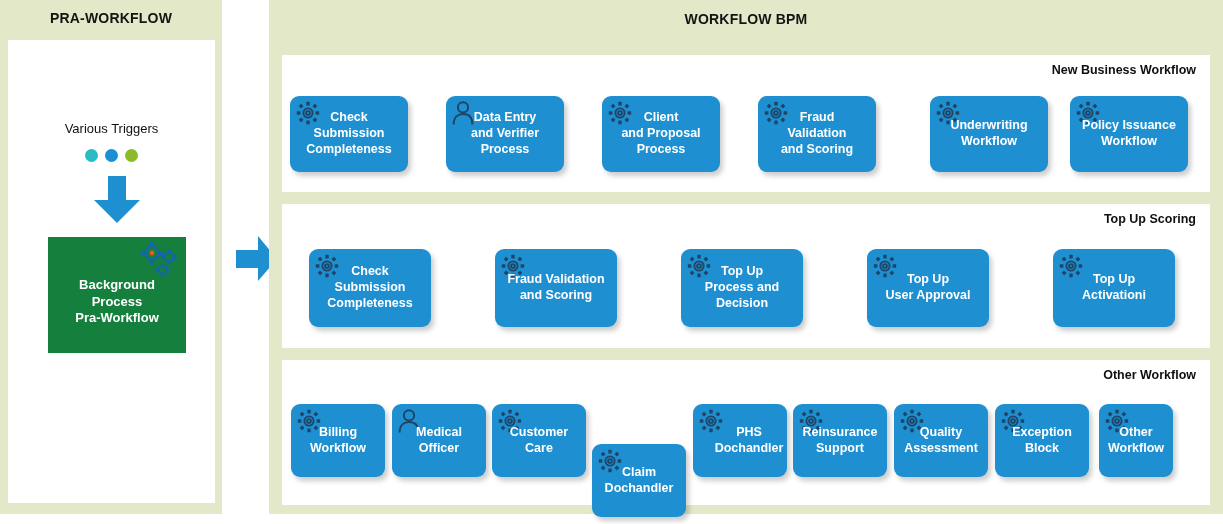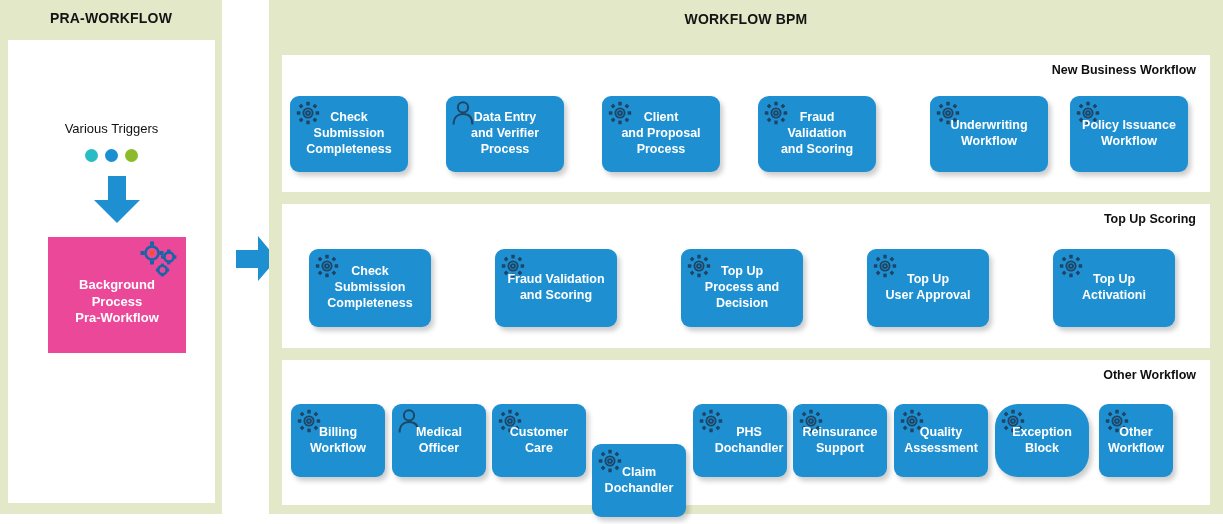--- a/index.html
+++ b/index.html
@@ -89,21 +89,21 @@
     width: 50px;
     height: 48px;
   }
 
   #bg-process {
     position: absolute;
     left: 40px;
     top: 197px;
     width: 138px;
     height: 116px;
-    background: #ec4899;
+    background: #15803d;
     display: flex;
     align-items: center;
     justify-content: center;
   }
   #bg-process-label {
     font-size: 13px;
     font-weight: bold;
     color: #ffffff;
     text-align: center;
     line-height: 1.28;
@@ -273,21 +273,21 @@
               <rect x="1.8" y="11.3" width="3.6" height="3.4" rx="0.5"></rect>
               <rect x="20.6" y="11.3" width="3.6" height="3.4" rx="0.5"></rect>
               <rect x="4.4" y="4.4" width="3.4" height="3.4" rx="0.5" transform="rotate(-45 6.1 6.1)"></rect>
               <rect x="18.2" y="18.2" width="3.4" height="3.4" rx="0.5" transform="rotate(-45 19.9 19.9)"></rect>
               <rect x="18.2" y="4.4" width="3.4" height="3.4" rx="0.5" transform="rotate(45 19.9 6.1)"></rect>
               <rect x="4.4" y="18.2" width="3.4" height="3.4" rx="0.5" transform="rotate(45 6.1 19.9)"></rect>
             </g>
           </svg></span>
         <span class="plabel">Client<br>and Proposal<br>Process</span>
       </div>
-      <div class="pcard" style="left: 758px; top: 96px; width: 118px; height: 76px; border-radius: 11px;">
+      <div class="pcard" style="left: 758px; top: 96px; width: 118px; height: 76px;">
         <span class="picon"><svg viewBox="0 0 26 26" width="26" height="26">
             <g fill="none" stroke="#1f3f5c" stroke-width="1.9">
               <circle cx="13" cy="13" r="4.6"></circle>
               <circle cx="13" cy="13" r="1.9"></circle>
             </g>
             <g fill="#1f3f5c">
               <rect x="11.3" y="1.8" width="3.4" height="3.6" rx="0.5"></rect>
               <rect x="11.3" y="20.6" width="3.4" height="3.6" rx="0.5"></rect>
               <rect x="1.8" y="11.3" width="3.6" height="3.4" rx="0.5"></rect>
               <rect x="20.6" y="11.3" width="3.6" height="3.4" rx="0.5"></rect>
@@ -546,21 +546,21 @@
               <rect x="1.8" y="11.3" width="3.6" height="3.4" rx="0.5"></rect>
               <rect x="20.6" y="11.3" width="3.6" height="3.4" rx="0.5"></rect>
               <rect x="4.4" y="4.4" width="3.4" height="3.4" rx="0.5" transform="rotate(-45 6.1 6.1)"></rect>
               <rect x="18.2" y="18.2" width="3.4" height="3.4" rx="0.5" transform="rotate(-45 19.9 19.9)"></rect>
               <rect x="18.2" y="4.4" width="3.4" height="3.4" rx="0.5" transform="rotate(45 19.9 6.1)"></rect>
               <rect x="4.4" y="18.2" width="3.4" height="3.4" rx="0.5" transform="rotate(45 6.1 19.9)"></rect>
             </g>
           </svg></span>
         <span class="plabel">Quality<br>Assessment</span>
       </div>
-      <div class="pcard" style="left: 995px; top: 404px; width: 94px; height: 73px; border-radius: 23px;">
+      <div class="pcard" style="left: 995px; top: 404px; width: 94px; height: 73px;">
         <span class="picon"><svg viewBox="0 0 26 26" width="26" height="26">
             <g fill="none" stroke="#1f3f5c" stroke-width="1.9">
               <circle cx="13" cy="13" r="4.6"></circle>
               <circle cx="13" cy="13" r="1.9"></circle>
             </g>
             <g fill="#1f3f5c">
               <rect x="11.3" y="1.8" width="3.4" height="3.6" rx="0.5"></rect>
               <rect x="11.3" y="20.6" width="3.4" height="3.6" rx="0.5"></rect>
               <rect x="1.8" y="11.3" width="3.6" height="3.4" rx="0.5"></rect>
               <rect x="20.6" y="11.3" width="3.6" height="3.4" rx="0.5"></rect>

